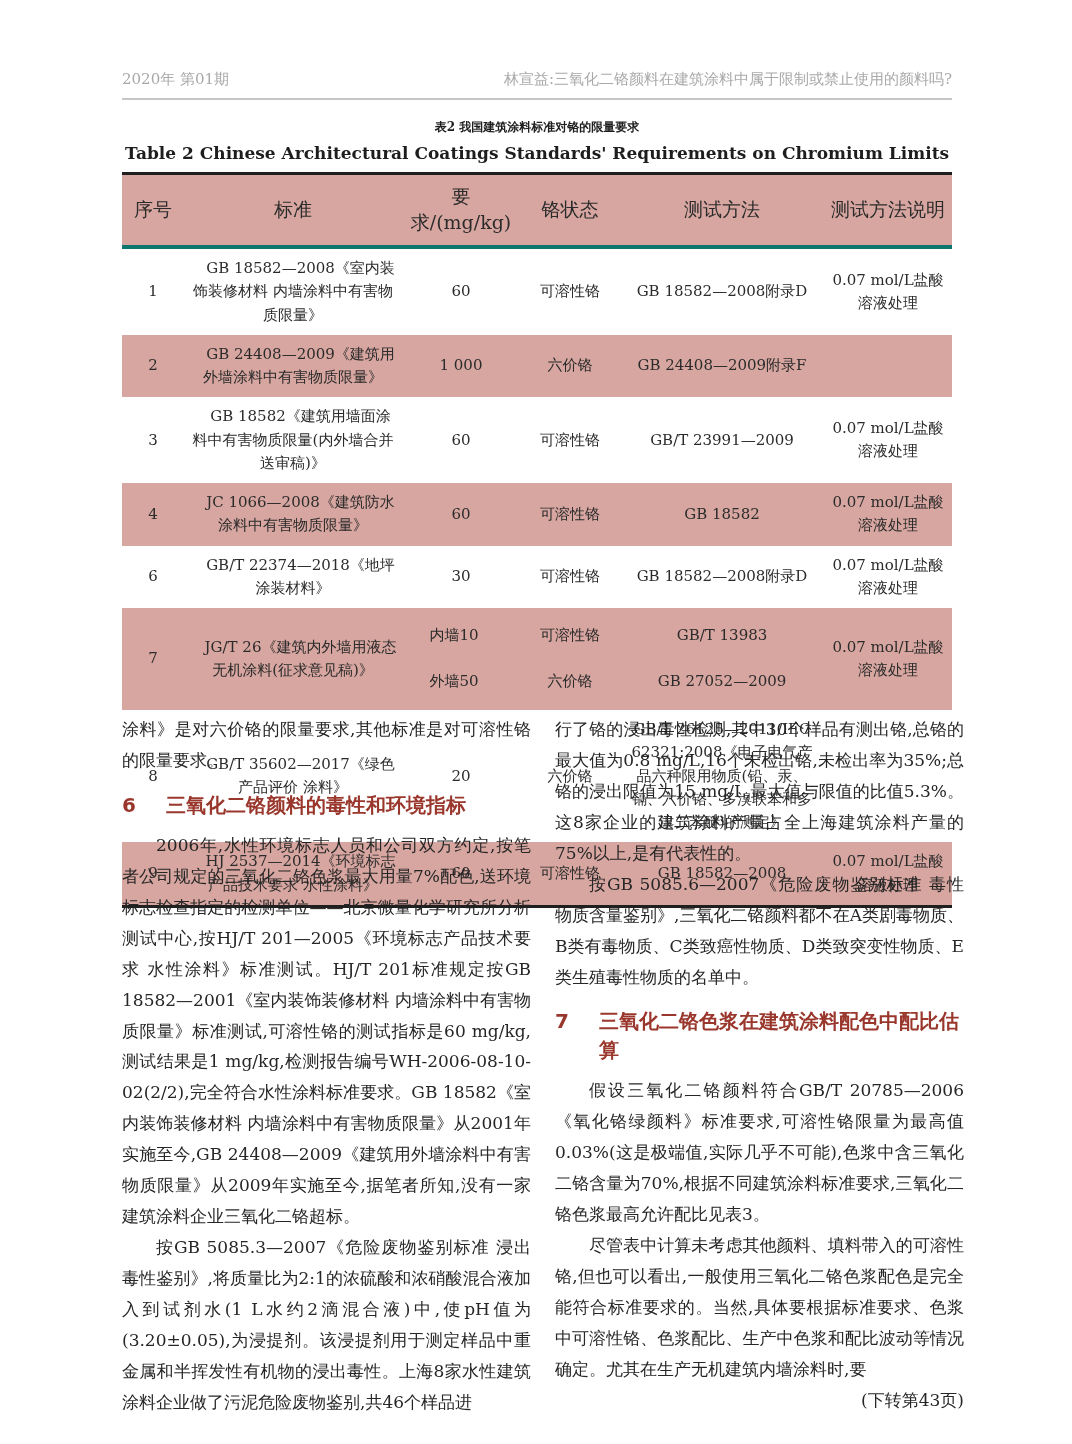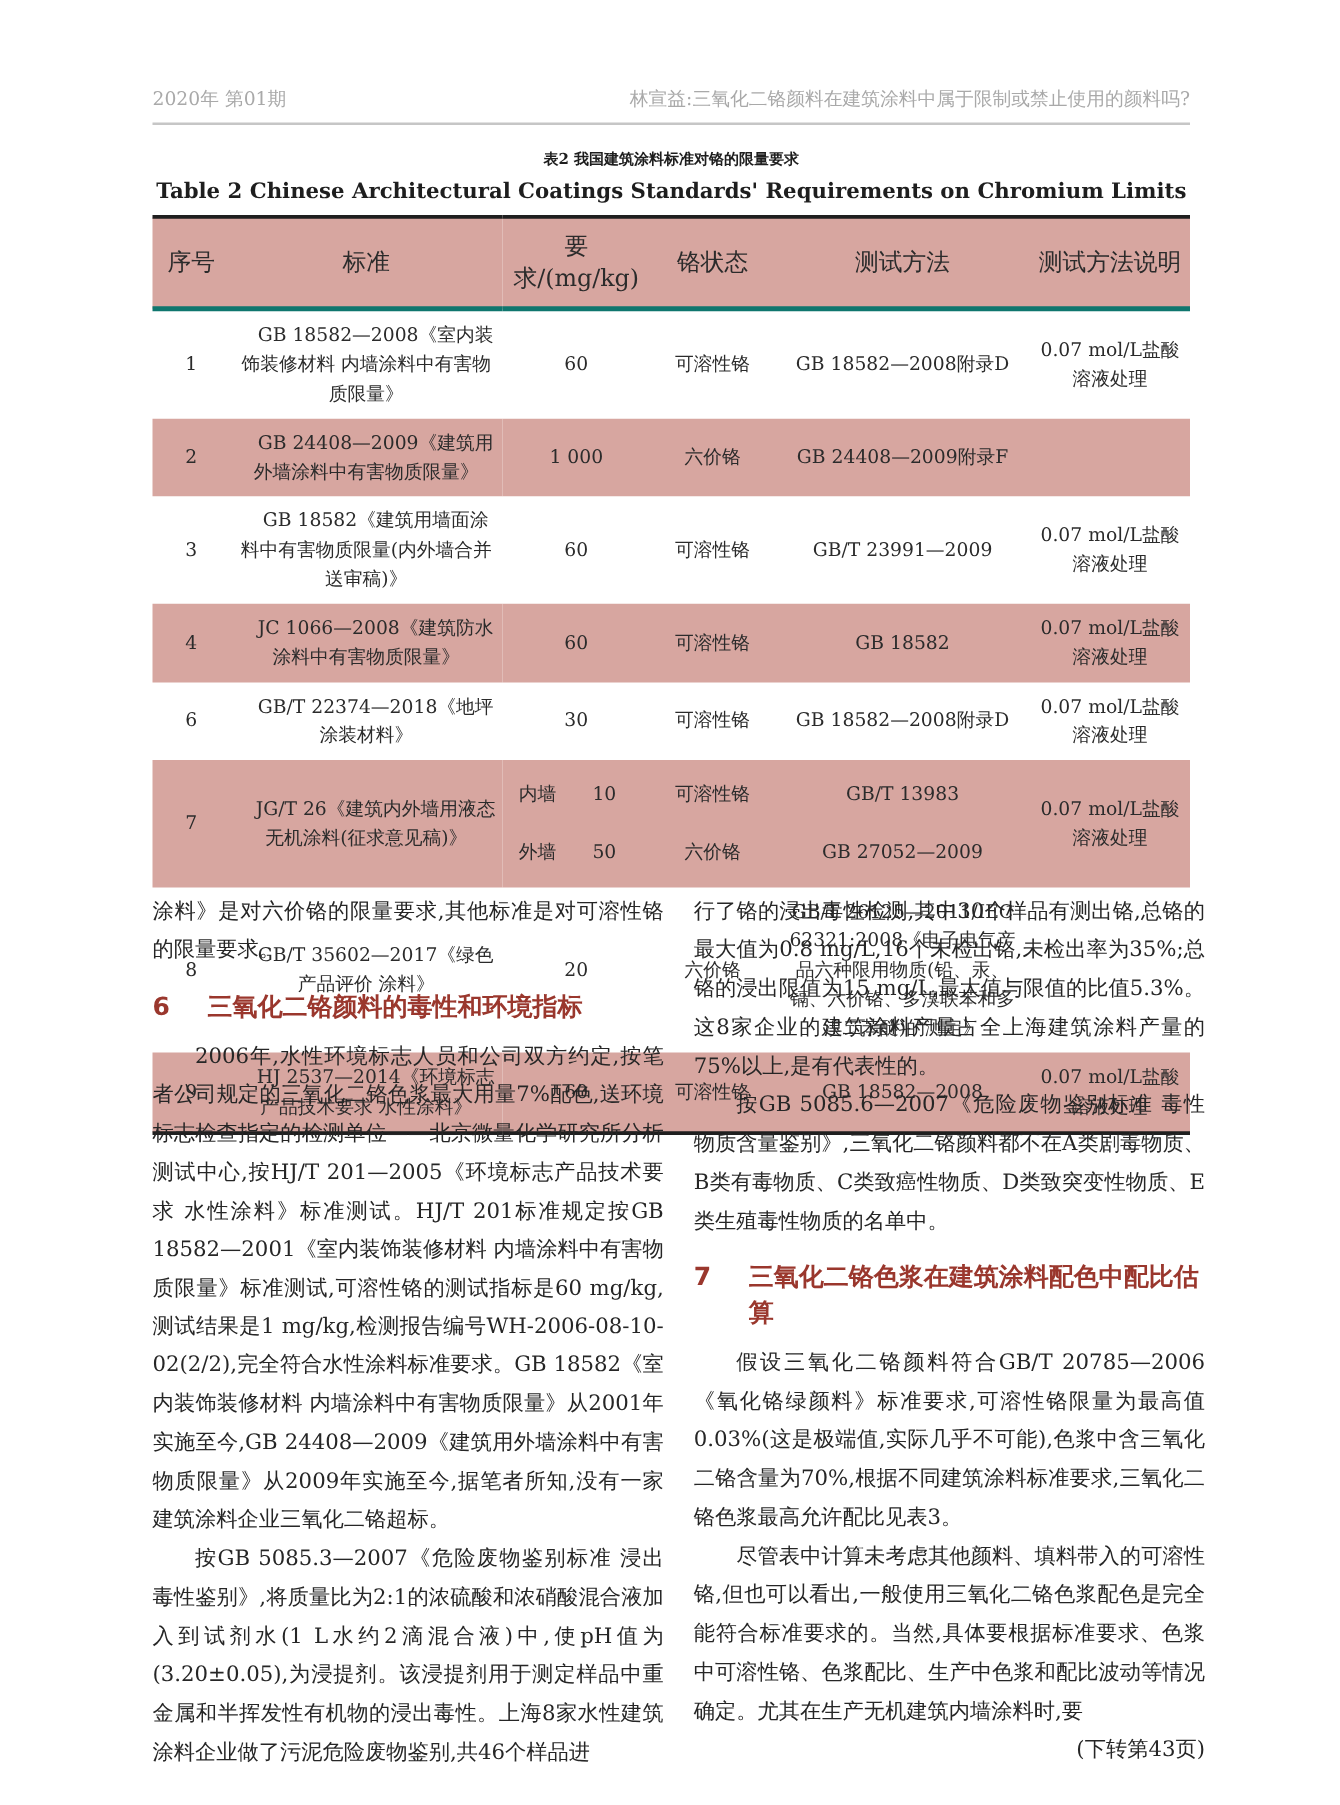--- a/index.html
+++ b/index.html
@@ -32,21 +32,21 @@
     border-bottom:4px solid #0f766e; font-size:19px;
   }
   table.limits tbody td {
     padding:8px 5px; text-align:center; vertical-align:middle; line-height:1.55;
   }
   table.limits tbody tr.shaded { background:#d7a6a0; }
   td.std { text-align:left; text-indent:1em; padding-left:10px; padding-right:8px; }
   td.note7 { vertical-align:top; padding-top:8px; }
   .sub { height:40px; display:flex; align-items:center; justify-content:center; }
   .sub + .sub { margin-top:6px; }
-  .sub.req { justify-content:space-between; padding:0 22px 0 8px; }
+  .sub.req { padding:0 22px 0 8px; }
 
   
   .content {
     position:absolute; top:714px; left:122px; width:842px;
     display:flex; gap:24px; font-size:17px; line-height:1.82;
     text-align:justify; color:#262626;
   }
   .colL, .colR { width:409px; }
   .content p { margin:0; }
   .content p.ind { text-indent:2em; }

